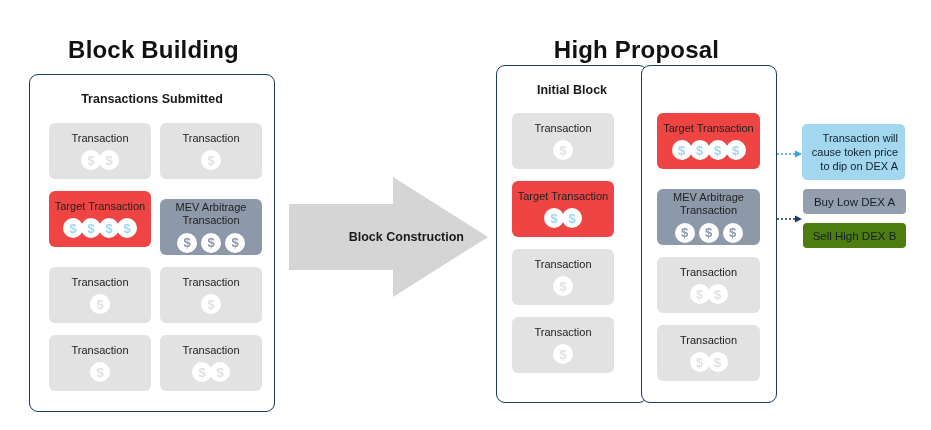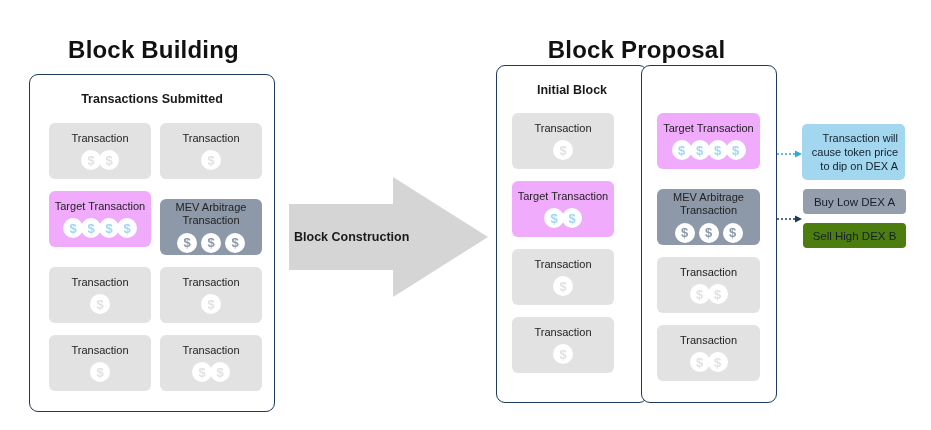--- a/index.html
+++ b/index.html
@@ -29,36 +29,36 @@
   .grid { position:absolute; display:grid; }
   #grid-submitted { left:19px; top:48px; grid-template-columns:102px 102px; column-gap:9px; row-gap:12px; }
   #grid-initial   { left:15px; top:47px; grid-template-columns:102px; row-gap:12px; }
   #grid-reordered { left:15px; top:47px; grid-template-columns:103px; row-gap:12px; }
 
   .card {
     height:56px; border-radius:6px; padding:2px;
     display:flex; flex-direction:column; align-items:center; justify-content:center; gap:6px;
   }
   .card.normal { background:#e2e2e2; }
-  .card.target { background:#f0abfc; }
+  .card.target { background:#ef4444; }
   .card.mev    { background:#8d98a9;margin-top:8px; }
   .card-label { font-size:11px; color:#222222; text-align:center; line-height:1.18; }
   .coins { display:flex; align-items:center; justify-content:center; }
   .coin {
     width:20px; height:20px; border-radius:50%; background:#ffffff;
     display:flex; align-items:center; justify-content:center;
     font-size:13px; font-weight:bold; margin:0 -1px;
   }
   .card.normal .coin { color:#e2e2e2; }
   .card.target .coin { color:#a2d7ef; }
   .card.mev    .coin { color:#8d98a9; margin:0 2px; }
 
   #construction-arrow { position:absolute; left:289px; top:177px; width:200px; height:121px; }
   #construction-label {
-    position:absolute; left:294px; top:230px; width:170px; text-align:left;
+    position:absolute; left:294px; top:230px; width:170px; text-align:right;
     font-size:12.5px; font-weight:bold; color:#1a1a1a;
   }
 
   #link-arrows { position:absolute; left:776px; top:147px; width:27px; height:80px; }
 
   .note {
     position:absolute; color:#13202c; display:flex; flex-direction:column; justify-content:center;
   }
   #note-price-dip {
     left:802px; top:124px; width:103px; height:56px;
@@ -69,21 +69,21 @@
     background:#949ead; border-radius:4px; font-size:11.5px; text-align:center; }
   #note-sell { left:803px; top:223px; width:103px; height:25px;
     background:#4d7c0f; border-radius:4px; font-size:11.5px; text-align:center; }
 </style>
 </head>
 <body>
 
 <div class="canvas">
 
   <div class="section-title" id="title-left">Block Building</div>
-  <div class="section-title" id="title-right">Block Proposal</div>
+  <div class="section-title" id="title-right">High Proposal</div>
 
   <div class="panel" id="panel-submitted">
     <div class="panel-title">Transactions Submitted</div>
     <div class="grid" id="grid-submitted">
         <div class="card normal">
           <div class="card-label">Transaction</div>
           <div class="coins">
             <span class="coin">$</span>
             <span class="coin">$</span>
           </div>

